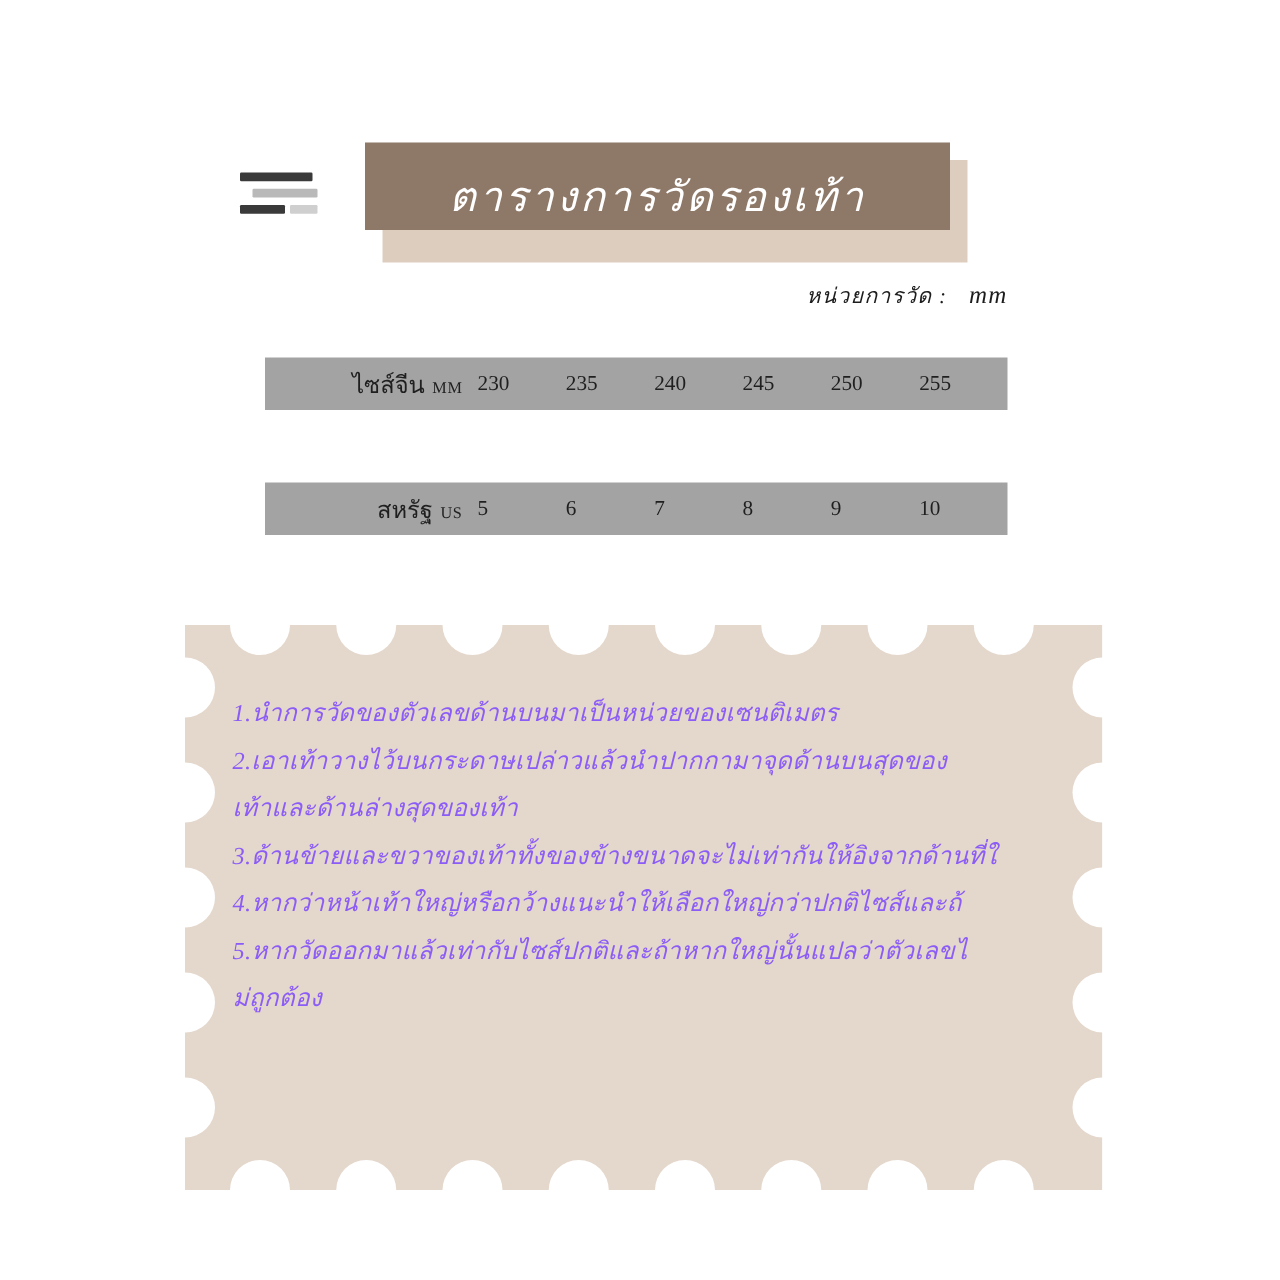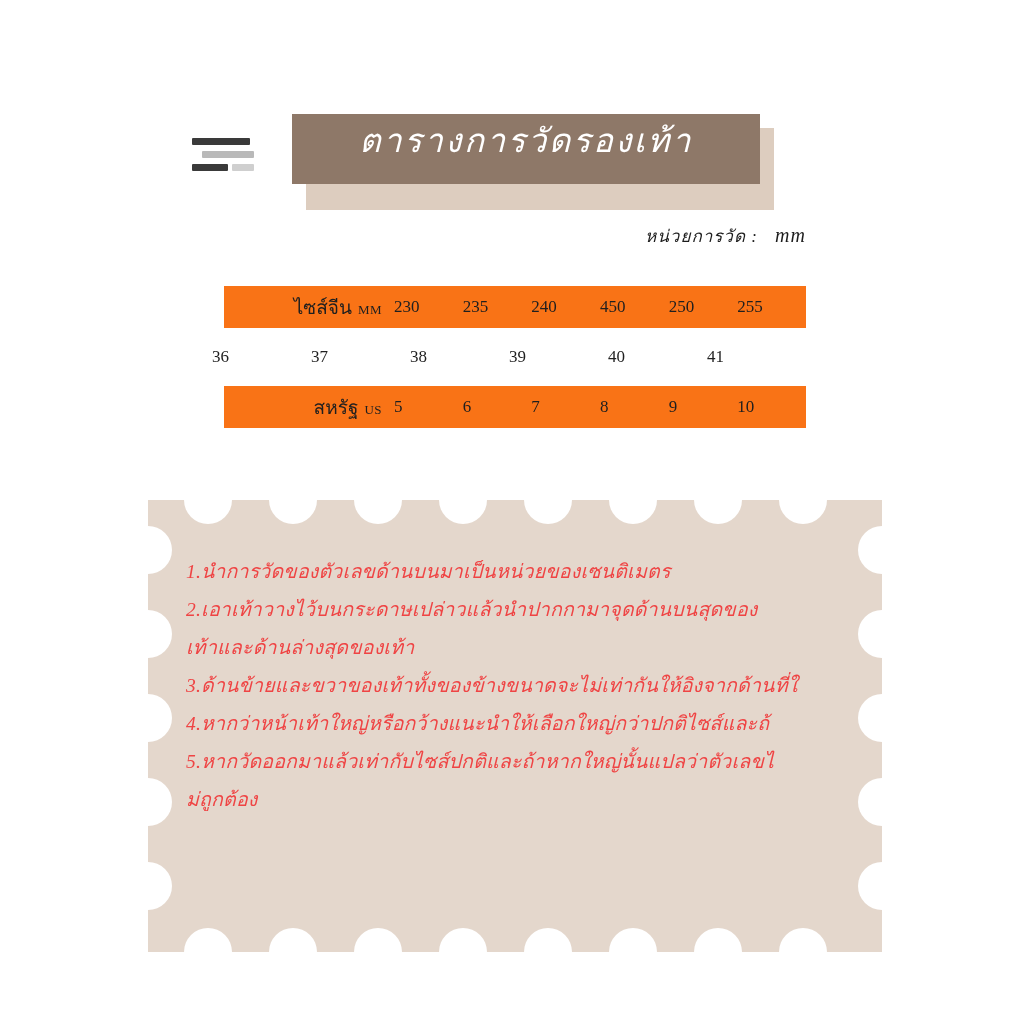--- a/index.html
+++ b/index.html
@@ -45,21 +45,21 @@
     left: 306px; top: 78px;
     width: 468px; height: 82px;
     background: #ddcdbf;
   }
   .title-block {
     position: absolute;
     left: 292px; top: 64px;
     width: 468px; height: 70px;
     background: #8e7868;
     display: flex;
-    align-items: flex-start;
+    align-items: flex-end;
     justify-content: center;
   }
   .title-text {
     color: #ffffff;
     font-family: "Liberation Serif", serif;
     font-style: italic;
     font-size: 33px;
     letter-spacing: 2.5px;
     white-space: nowrap;
   }
@@ -86,21 +86,21 @@
   .table {
     position: absolute;
     left: 212px; top: 286px;
     width: 594px;
   }
   .row {
     display: flex;
     align-items: center;
     height: 42px;
   }
-  .row.shaded { background: #f97316; margin-left: 12px; }
+  .row.shaded { background: #a3a3a3; }
   .row .label {
     width: 170px;
     padding-right: 12px;
     text-align: right;
     white-space: nowrap;
     color: #1f1f1f;
   }
   .row .label .label-main {
     font-family: "Liberation Sans", sans-serif;
     font-size: 19px;
@@ -140,21 +140,21 @@
     left: 28px; top: 48px;
     width: 680px; height: 370px;
     padding: 6px 10px 0 10px;
   }
   .notes-text p {
     margin: 0 0 3px 0;
     font-family: "Liberation Serif", serif;
     font-style: italic;
     font-size: 19.5px;
     line-height: 35px;
-    color: #ef4444;
+    color: #8b5cf6;
     letter-spacing: 0.2px;
   }
 </style>
 </head>
 <body>
 
 <div class="page">
 
   <div class="header">
     <div class="hamburger">
@@ -177,37 +177,29 @@
   <div class="table">
 
     <div class="row shaded">
       <div class="label">
         <span class="label-main">ไซส์จีน</span><span class="label-unit">MM</span>
       </div>
       <div class="cells">
         <div class="cell">230</div>
         <div class="cell">235</div>
         <div class="cell">240</div>
-        <div class="cell">450</div>
+        <div class="cell">245</div>
         <div class="cell">250</div>
         <div class="cell">255</div>
       </div>
     </div>
 
     <div class="row-gap"></div>
 
     <div class="row">
-      <div class="cells">
-        <div class="cell">36</div>
-        <div class="cell">37</div>
-        <div class="cell">38</div>
-        <div class="cell">39</div>
-        <div class="cell">40</div>
-        <div class="cell">41</div>
-      </div>
     </div>
 
     <div class="row-gap"></div>
 
     <div class="row shaded">
       <div class="label">
         <span class="label-main">สหรัฐ</span><span class="label-unit">US</span>
       </div>
       <div class="cells">
         <div class="cell">5</div>

